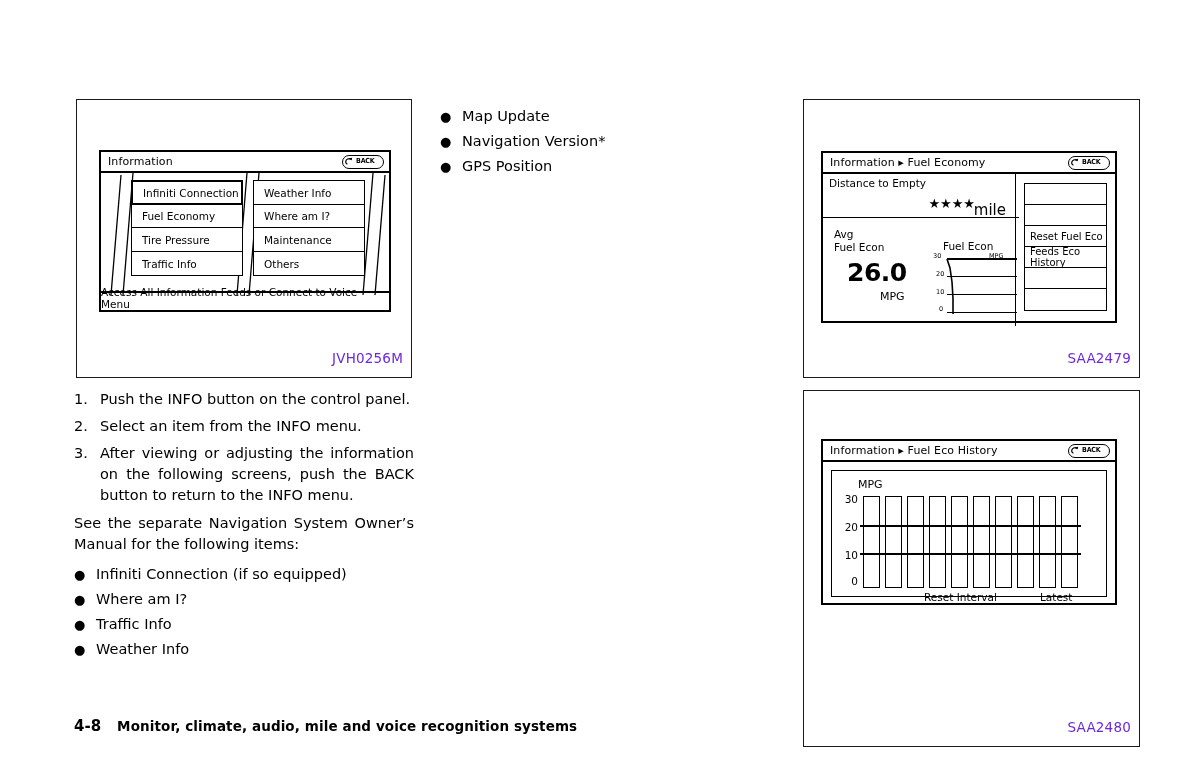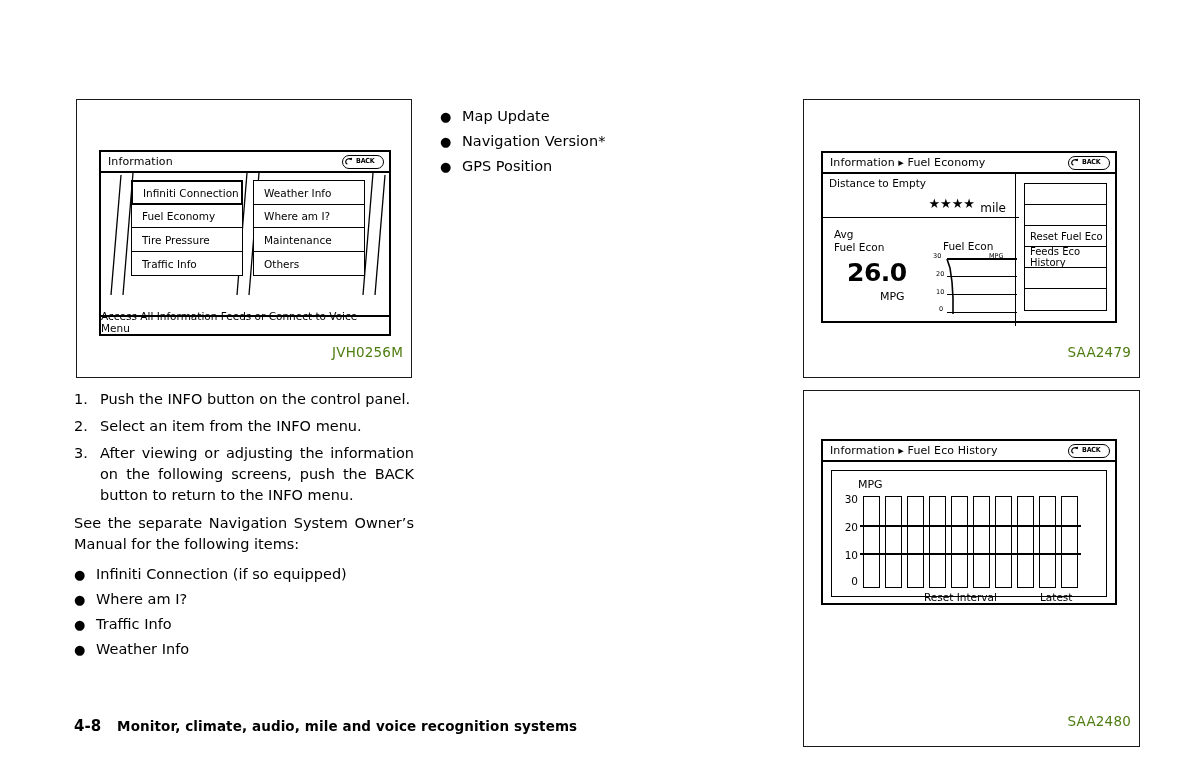--- a/index.html
+++ b/index.html
@@ -22,25 +22,25 @@
   
   .fig-frame {
     position: absolute;
     border: 1.5px solid #1a1a1a;
     background: #fff;
     box-sizing: border-box;
   }
   .fig-caption {
     position: absolute;
     right: 8px;
-    bottom: 17px;
+    bottom: 11px;
     font-family: "DejaVu Sans", sans-serif;
     font-size: 13.5px;
     letter-spacing: 0.2px;
-    color: #4d7c0f;
+    color: #6d28d9;
   }
 
   
   .screen {
     position: absolute;
     border: 2px solid #000;
     background: #fff;
     box-sizing: border-box;
   }
   .screen-title {
@@ -142,21 +142,21 @@
     position: absolute; left: 6px; top: 3px;
     font-size: 10.5px;
   }
   .fe-stars {
     position: absolute; right: 44px; top: 23px;
     font-size: 13px; letter-spacing: 0px; line-height: 1;
     font-weight: bold;
   }
   .fe-mile {
     position: absolute; right: 13px; top: 27px;
-    font-size: 12px;
+    font-size: 15px;
   }
   .fe-avg-label {
     position: absolute; left: 11px; top: 10px;
     font-size: 10.5px; line-height: 13px;
   }
   .fe-big {
     position: absolute; left: 24px; top: 42px;
     font-size: 25px; font-weight: bold; line-height: 1;
     letter-spacing: -0.5px;
   }
@@ -284,21 +284,21 @@
     font-weight: bold;
   }
   .page-num { font-size: 15px; margin-right: 16px; }
   .footer-title { font-size: 13.5px; letter-spacing: 0.1px; }
 </style>
 </head>
 <body>
 
 <div class="fig-frame" style="left:76px; top:99px; width:336px; height:279px;">
 
-  <div class="screen" style="left:22px; top:50px; width:292px; height:186px;">
+  <div class="screen" style="left:22px; top:50px; width:292px; height:162px;">
 
     <div class="screen-title">
       <span>Information</span>
       <span class="back-key">
         <svg class="back-arrow" viewBox="0 0 16 16">
           <path d="M10.5 4.2 C6.6 3.1 3.2 4.6 2.6 7.6 C2.2 9.6 3.2 11.2 4.9 11.9" fill="none" stroke="#000" stroke-width="1.7"></path>
           <path d="M11.8 2.0 L11.3 6.3 L7.2 4.9 Z" fill="#000"></path>
         </svg>
         <span class="back-label">BACK</span>
       </span>

